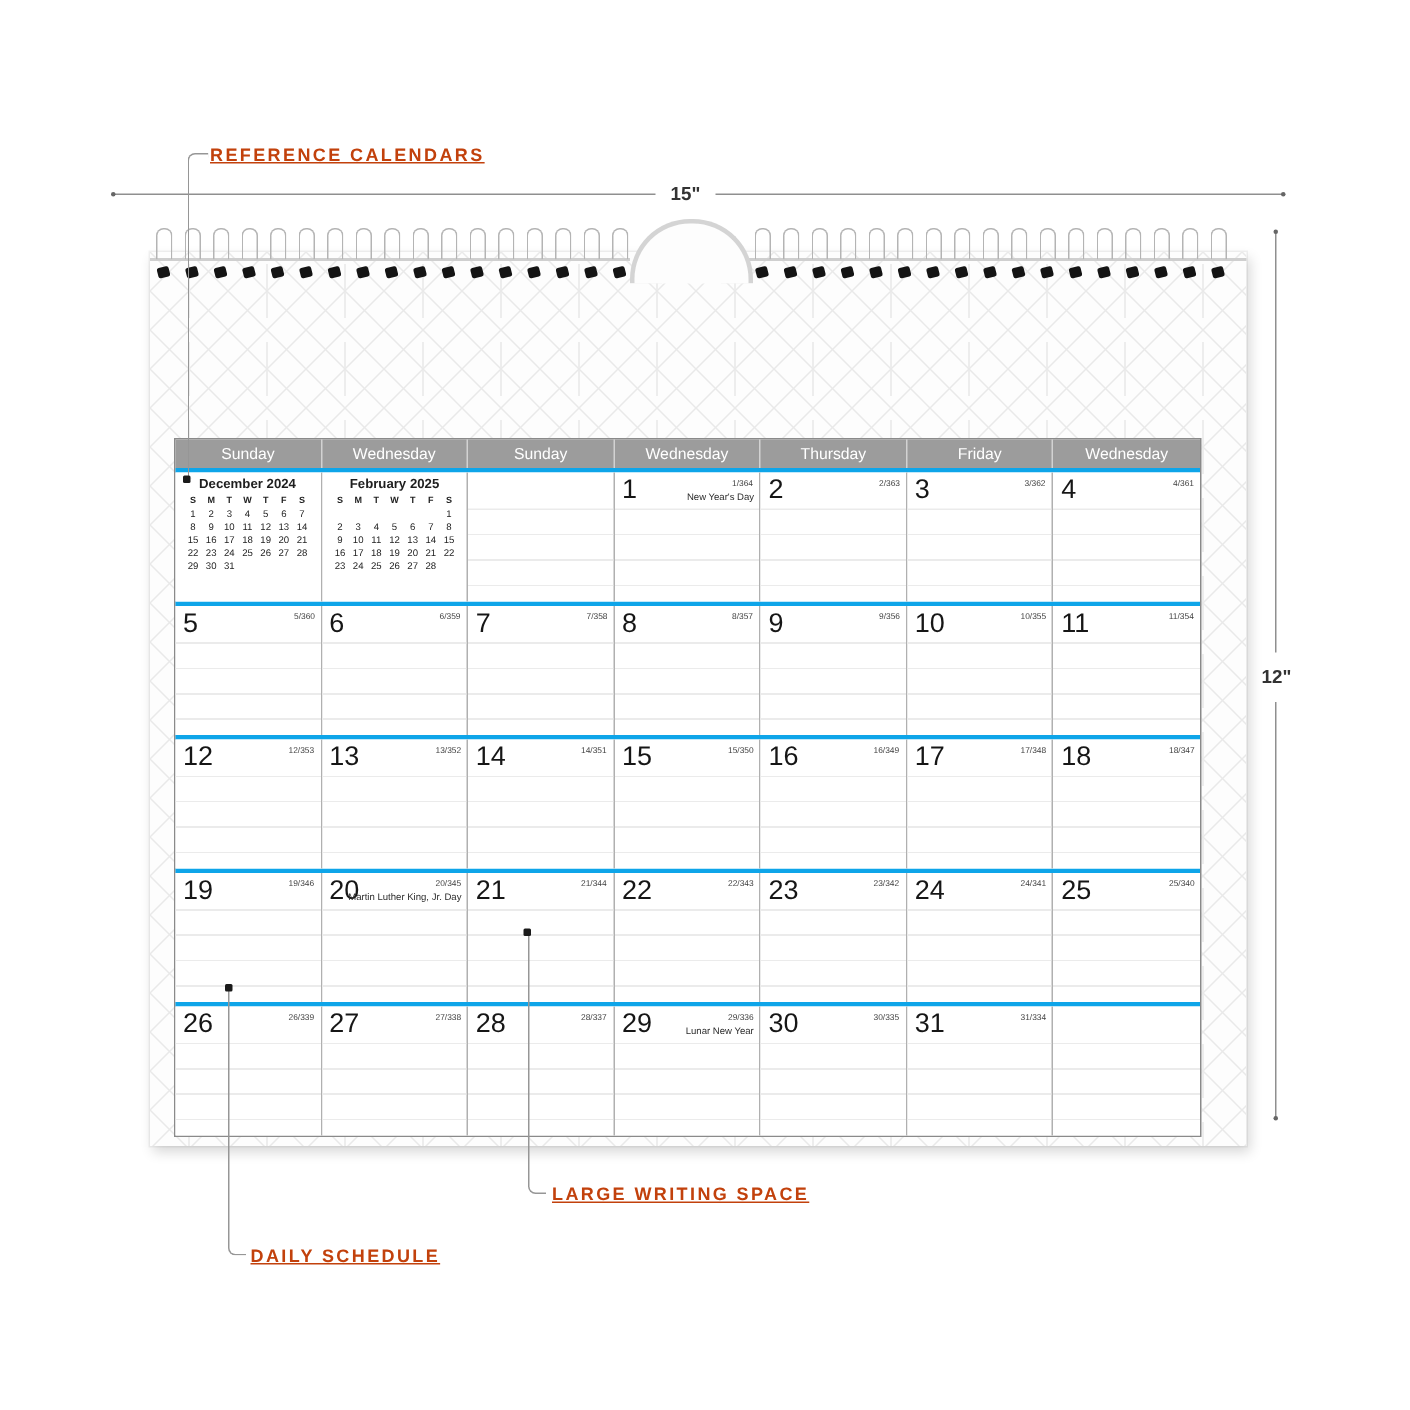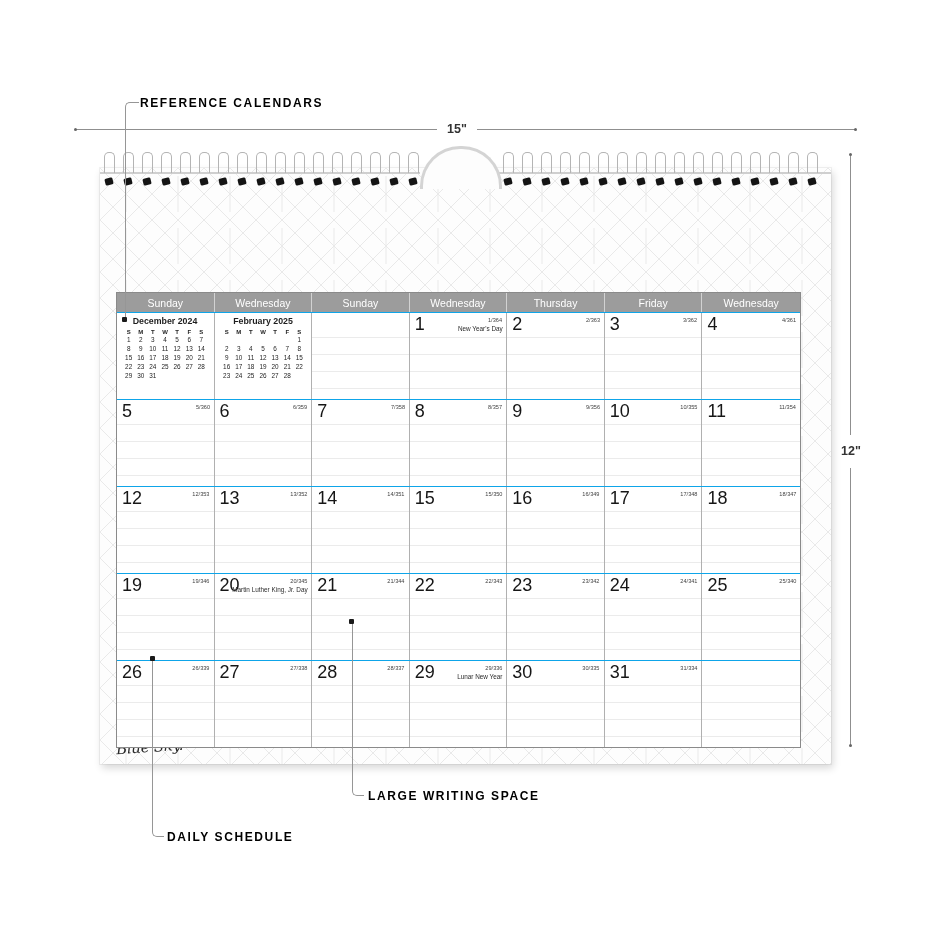--- a/index.html
+++ b/index.html
@@ -6,21 +6,21 @@
   .stage{position:relative;width:940px;height:940px;background:#ffffff;overflow:hidden;
          font-family:"Liberation Sans",sans-serif;}
 
   
   .dim-line{position:absolute;background:#8f8f8f;}
   .dim-dot{position:absolute;width:3px;height:3px;background:#666;border-radius:50%;}
   .dim-label{position:absolute;font-size:12.5px;font-weight:bold;color:#333;text-align:center;}
 
   
   .callout-label{position:absolute;font-size:12px;font-weight:bold;letter-spacing:1.6px;
-                 color:#000000;white-space:nowrap;z-index:30;}
+                 color:#c2410c;white-space:nowrap;z-index:30;text-decoration:underline;}
   .callout-dot{position:absolute;width:5px;height:5px;background:#1a1a1a;border-radius:1px;z-index:30;}
   .leader{position:absolute;z-index:25;}
   .leader-ref{left:125px;top:102px;width:13px;height:216px;
               border-left:1px solid #969696;border-top:1px solid #969696;border-top-left-radius:5px;}
   .leader-lws{left:352px;top:623px;width:11px;height:172px;
               border-left:1px solid #969696;border-bottom:1px solid #969696;border-bottom-left-radius:5px;}
   .leader-ds{left:152px;top:660px;width:11px;height:176px;
              border-left:1px solid #969696;border-bottom:1px solid #969696;border-bottom-left-radius:5px;}
 
   
@@ -40,21 +40,21 @@
              transform:rotate(-14deg);}
   .hang-loop{position:absolute;left:320px;top:0;width:76px;height:40px;border:3px solid #d4d4d4;
              border-bottom:none;border-radius:40px 40px 0 0;background:#fdfdfd;}
 
   
   .grid{position:absolute;left:16px;top:124px;width:683px;border:1px solid #8a8a8a;background:#fff;z-index:5;}
   .dow-row{display:grid;grid-template-columns:repeat(7,1fr);height:19px;background:#9c9c9c;}
   .dow-head{display:flex;align-items:center;justify-content:center;color:#fff;font-size:10.5px;
             border-right:1px solid rgba(255,255,255,.55);}
   .dow-head:last-child{border-right:none;}
-  .week-row{display:grid;grid-template-columns:repeat(7,1fr);height:86px;border-top:1px solid #0ea5e9;}
+  .week-row{display:grid;grid-template-columns:repeat(7,1fr);height:86px;border-top:3px solid #0ea5e9;}
   .day-cell{position:relative;border-right:1px solid #b0b0b0;background:#fff;overflow:hidden;}
   .day-cell:last-child{border-right:none;}
   .ruled::after{content:'';position:absolute;left:0;right:0;top:24px;bottom:0;z-index:0;
       background:repeating-linear-gradient(to bottom,#ebebeb 0 1px,transparent 1px 17px);}
   .daynum{position:absolute;top:1px;left:5px;font-size:18px;color:#161616;z-index:1;}
   .ordinal{position:absolute;top:4px;right:4px;font-size:8px;color:#3f3f3f;z-index:1;
            transform:scale(.7);transform-origin:top right;}
   .holiday{position:absolute;top:12px;right:4px;font-size:8.5px;color:#2c2c2c;white-space:nowrap;
            z-index:1;transform:scale(.75);transform-origin:top right;}
 

